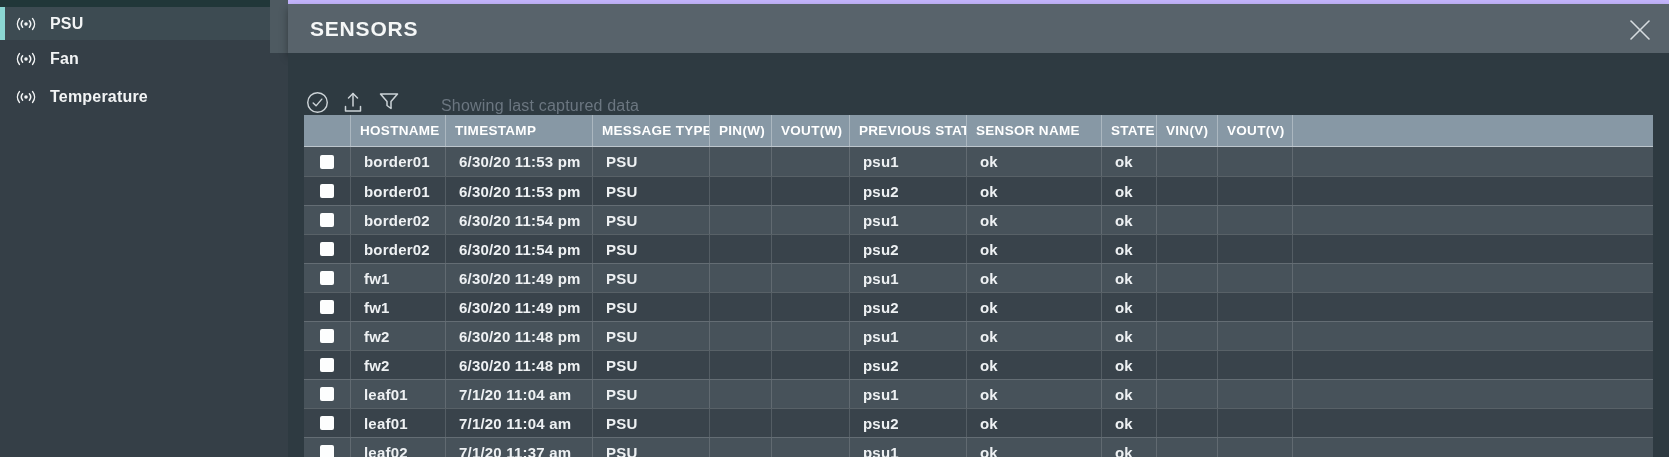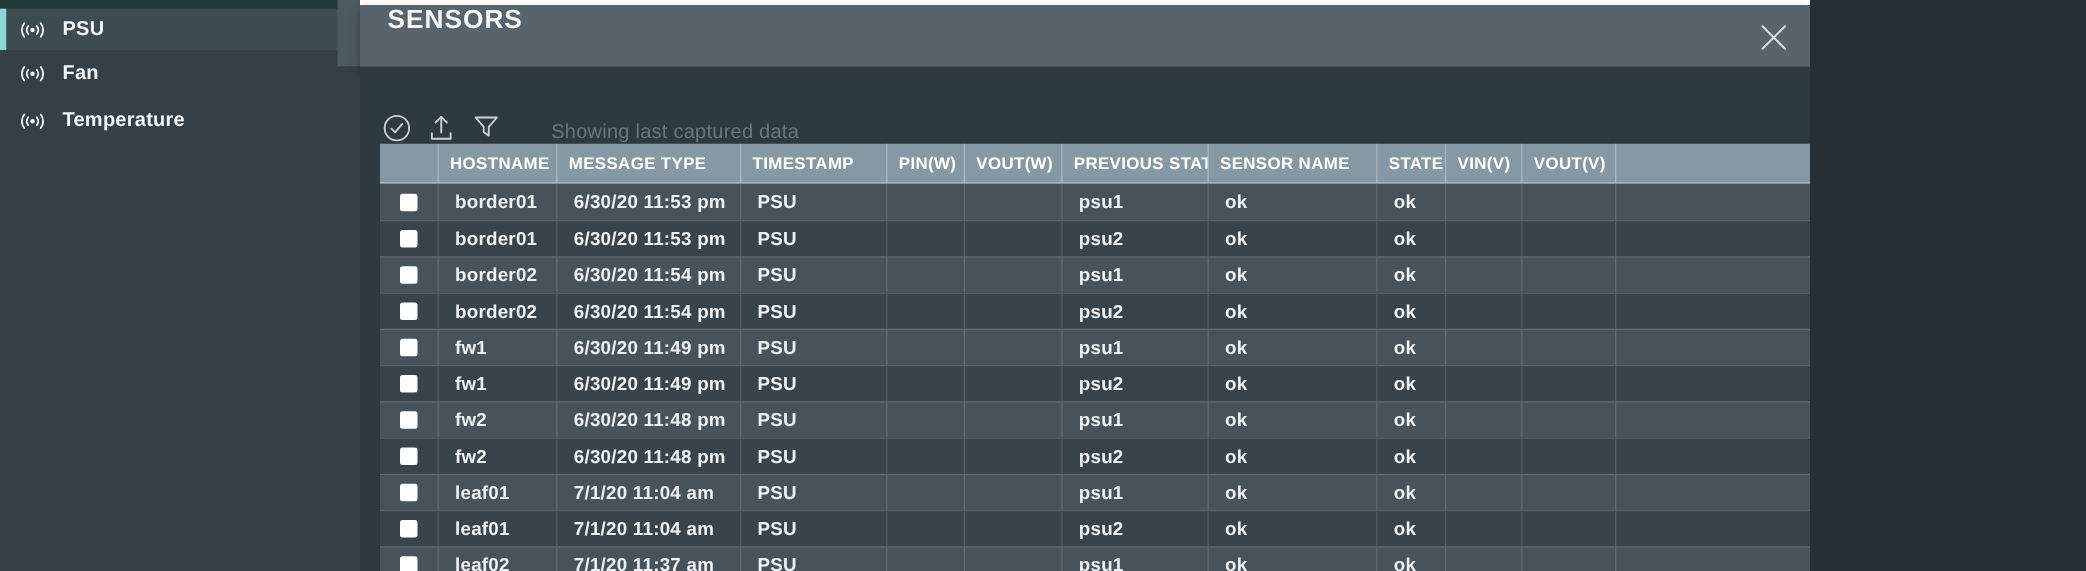--- a/index.html
+++ b/index.html
@@ -1,33 +1,33 @@
 <!DOCTYPE html>
 <html><head>
 <meta charset="utf-8">
 <style>
   * { margin:0; padding:0; box-sizing:border-box; }
   html,body { width:1669px; height:457px; overflow:hidden; }
   body { font-family:"Liberation Sans", sans-serif; background:#272f35; }
-  .app { position:relative; width:1448px; height:457px; background:#ffffff; overflow:hidden;text-decoration:underline; }
+  .app { position:relative; width:1669px; height:457px; background:#c4b5fd; overflow:hidden;text-decoration:underline; }
 
   
   .sidebar { position:absolute; left:0; top:0; width:288px; height:100%; background:#353f47; }
   .sidebar-topband { position:absolute; left:0; top:0; width:270px; height:7px; background:#213739; }
   .sidebar-sliver { position:absolute; left:270px; top:0; width:18px; height:53px; background:#4e5a61; }
   .side-nav { position:absolute; left:0; top:7px; width:270px; }
   .side-item { display:flex; align-items:center; height:38px; padding-left:13px; cursor:pointer; color:#f2f4f5; }
   .side-item.selected { height:33px; background:#3d4b52; border-left:5px solid #8bd7d3; padding-left:8px; }
   .side-item .sig { width:26px; height:20px; margin-right:11px; flex:none; }
   .side-item .lbl { font-size:16px; font-weight:700; letter-spacing:.2px; }
 
   
   .main { position:absolute; left:288px; top:0; right:0; height:100%; }
   .panel-header { position:absolute; top:4px; left:0; right:0; height:49px; background:#58636b;
-                  box-shadow:0 4px 8px rgba(0,0,0,.35); display:flex; }
+                  box-shadow:0 4px 8px rgba(0,0,0,.35); display:flex; align-items:center; }
   .panel-title { color:#f5f7f7; font-size:21px; font-weight:600; letter-spacing:.8px; padding-left:22px; }
   .close-btn { position:absolute; right:14px; top:11px; width:30px; height:30px; background:none; border:none;
                cursor:pointer; display:flex; align-items:center; justify-content:center; }
   .panel-body { position:absolute; top:53px; left:0; right:0; bottom:0; background:#2e3a41; }
 
   
   .toolbar { height:62px; display:flex; align-items:flex-end; padding-left:17px; }
   .tool-btn { background:none; border:none; cursor:pointer; width:24px; height:26px; margin-right:12px;
               display:flex; align-items:center; justify-content:center; }
   .toolbar-status { color:#6b7680; font-size:16px; margin-left:28px; letter-spacing:.2px; }
@@ -130,22 +130,22 @@
             <path d="M2.5 3h17l-6.5 7.5v7l-4-3v-4z"></path>
           </svg>
         </button>
         <span class="toolbar-status">Showing last captured data</span>
       </div>
 
       <div class="table">
         <div class="thead" id="thead">
             <div class="th"></div>
             <div class="th">HOSTNAME</div>
+            <div class="th">TIMESTAMP</div>
             <div class="th">MESSAGE TYPE</div>
-            <div class="th">TIMESTAMP</div>
             <div class="th">PIN(W)</div>
             <div class="th">VOUT(W)</div>
             <div class="th">PREVIOUS STATE</div>
             <div class="th">SENSOR NAME</div>
             <div class="th">STATE</div>
             <div class="th">VIN(V)</div>
             <div class="th">VOUT(V)</div>
             <div class="th"></div>
           </div>
         <div class="tbody" id="tbody">

